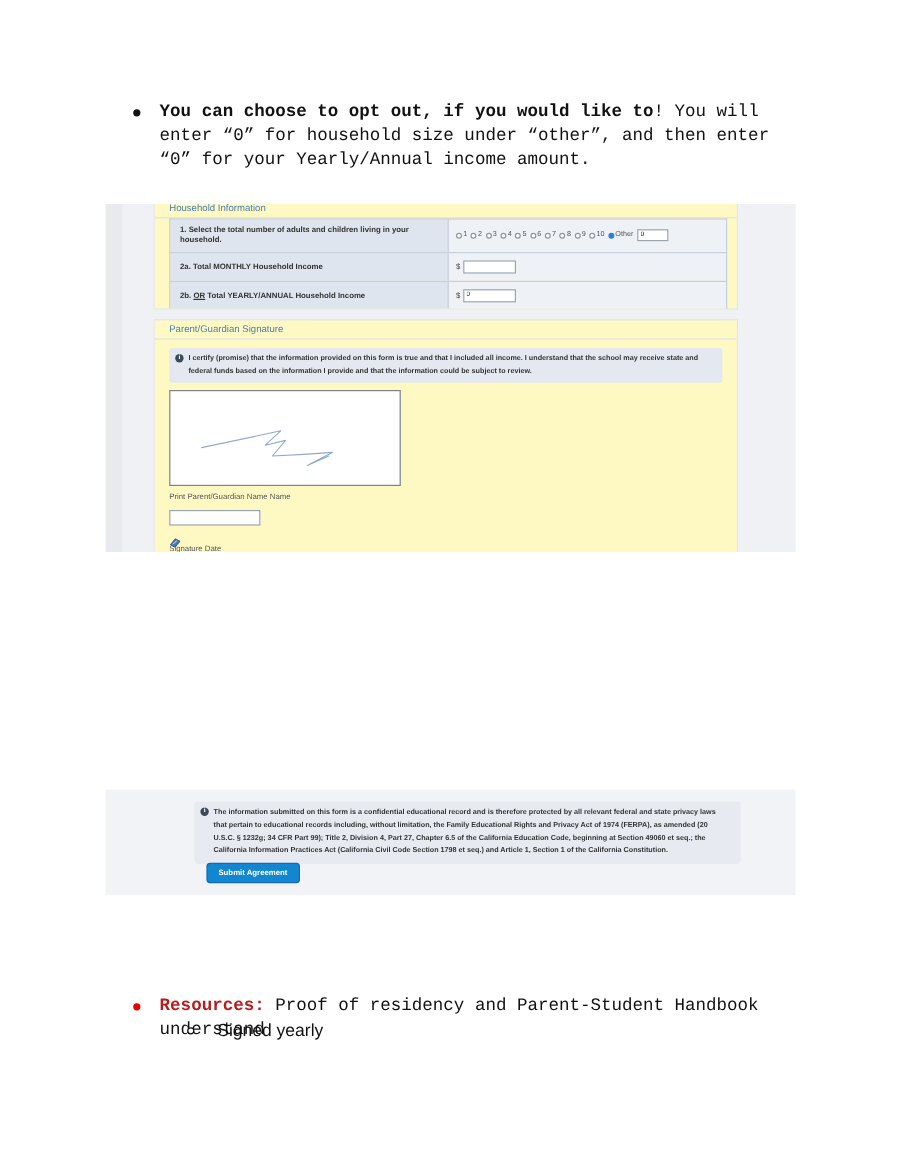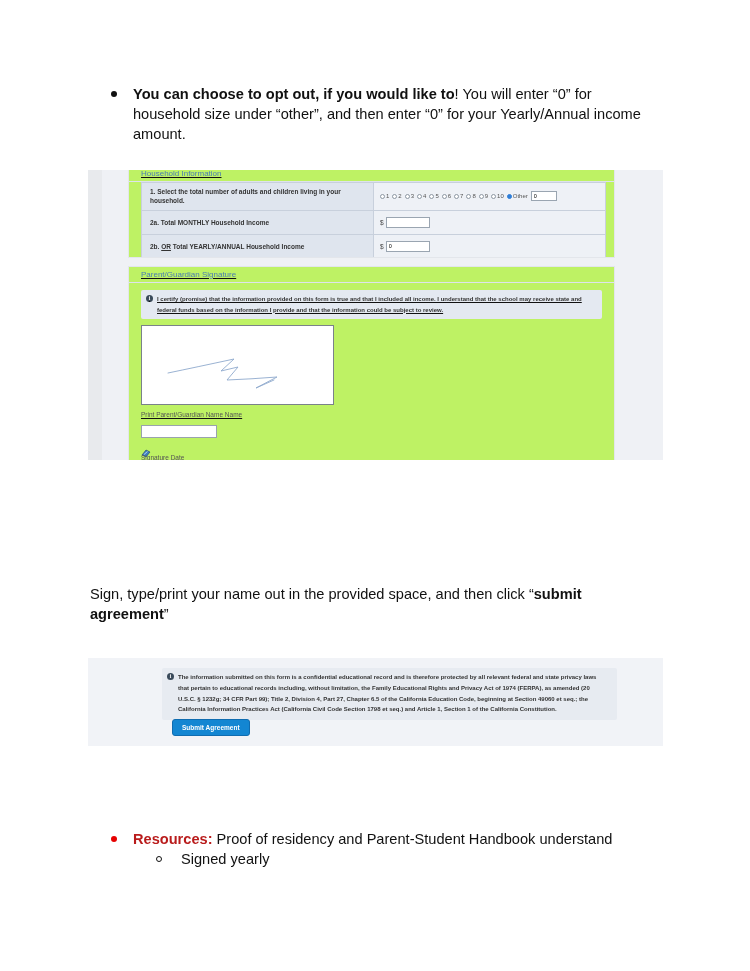--- a/index.html
+++ b/index.html
@@ -1,34 +1,34 @@
 <!DOCTYPE html>
 <html><head>
 <meta charset="utf-8">
 <style>
   * { box-sizing: border-box; margin: 0; padding: 0; }
   html,body { background:#fff; }
   body { font-family: "Liberation Sans", sans-serif; color:#111; }
   .page { position:relative; width:750px; height:971px; background:#fff; overflow:hidden; }
 
   
-  .bullet-item { position:absolute; left:104px; width:546px; font-size:14.6px; line-height:20px; }
+  .bullet-item { position:absolute; left:104px; width:546px; font-size:14.6px; line-height:20px;font-family:Liberation Mono, monospace; }
   .bullet-item .dot { position:absolute; left:7px; top:7px; width:6px; height:6px; border-radius:50%; background:#111; }
   .bullet-item .btext { display:block; margin-left:29px; }
   .bullet-red .dot { background:#e60000; }
   .red-bold { color:#b91c1c; font-weight:bold; }
   .sub-bullet { position:absolute; left:104px; font-size:14.6px; line-height:20px; }
   .sub-bullet .circle { position:absolute; left:52px; top:7px; width:6px; height:6px; border-radius:50%; border:1.2px solid #111; background:#fff; }
   .sub-bullet .stext { margin-left:77px; display:block; }
   .para { position:absolute; left:90px; width:516px; font-size:14.6px; line-height:20px; }
 
   
   .shot1 { position:absolute; left:88px; top:170px; width:575px; height:290px; background:#eff1f5; overflow:hidden; }
   .shot1 .gutter { position:absolute; left:0; top:0; width:14px; height:100%; background:#e8eaed; }
-  .card { position:absolute; left:40px; width:487px; background:#bef264; border:1px solid #e3e6eb; overflow:hidden;text-decoration:underline; }
+  .card { position:absolute; left:40px; width:487px; background:#fef9c3; border:1px solid #e3e6eb; overflow:hidden; }
   .card1 { top:-4px; height:92px; border-top:none; }
   .card2 { top:96px; height:200px; }
   .sec-title { font-size:8px; color:#4a7db3; padding:3px 0 3px 12px; border-bottom:1px solid #dde3ec; }
   .ftable { position:absolute; left:12px; top:16px; width:465px; border-collapse:collapse; }
   .ftable td { border:1px solid #c8d0dc; vertical-align:middle; }
   .ftable .lbl { width:232px; background:#dfe5ee; font-size:6.5px; font-weight:bold; color:#333; padding:4px 8px; line-height:1.45; }
   .ftable .val { background:#eef1f6; padding:3px 6px; font-size:6.5px; color:#444; }
   .r1 td { height:26px; } .r2 td { height:24px; } .r3 td { height:24px; }
   .radios { display:flex; align-items:center; gap:3px; flex-wrap:nowrap; font-size:6px; color:#555; }
   .radio { display:inline-flex; align-items:center; gap:1px; }
@@ -159,21 +159,20 @@
         <svg width="10" height="9" viewBox="0 0 10 9">
           <polygon points="1,6 5,1 9,3 5,8" fill="#3f7fc1" stroke="#1d3e66" stroke-width="0.6"></polygon>
           <line x1="3" y1="5.5" x2="6.5" y2="2.5" stroke="#cfe2f5" stroke-width="0.8"></line>
         </svg>
       </div>
       <div class="small-label" style="margin-top:1px;">Signature Date</div>
       
     </div>
   </div>
 
-  <p class="para" style="top:584px;"><span>Sign, type/print your name out in the provided space, and then click “</span><b>submit agreement</b><span>”</span></p>
 
   <div class="shot2">
     <div class="infobox2">
       <span class="info-icon">i</span>
       <span class="itext">The information submitted on this form is a confidential educational record and is therefore protected by all relevant federal and state privacy laws that pertain to educational records including, without limitation, the Family Educational Rights and Privacy Act of 1974 (FERPA), as amended (20 U.S.C. § 1232g; 34 CFR Part 99); Title 2, Division 4, Part 27, Chapter 6.5 of the California Education Code, beginning at Section 49060 et seq.; the California Information Practices Act (California Civil Code Section 1798 et seq.) and Article 1, Section 1 of the California Constitution.</span>
     </div>
     <button class="submit-btn">Submit Agreement</button>
   </div>
 
   <div class="bullet-item bullet-red" style="top:829px;">

